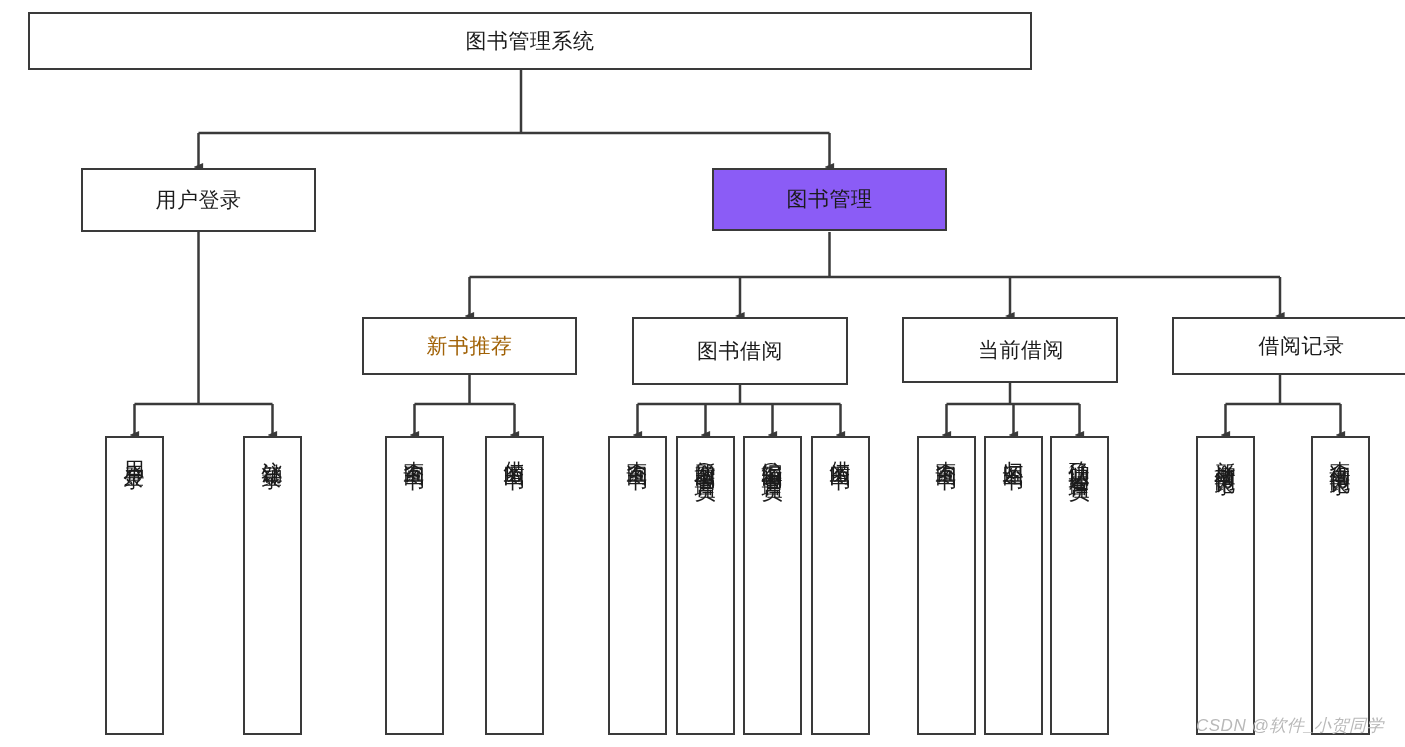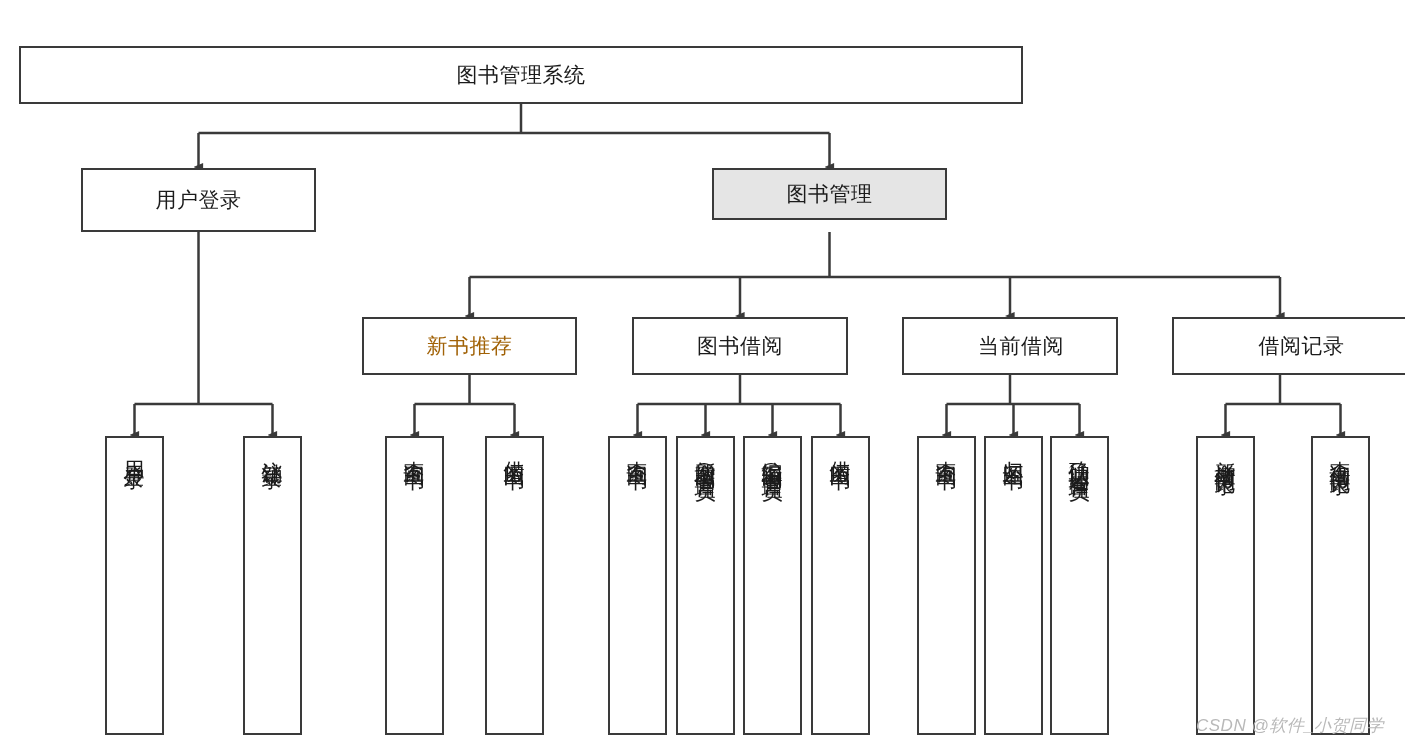--- a/index.html
+++ b/index.html
@@ -110,36 +110,36 @@
         <line x1="1013.5" y1="404" x2="1013.5" y2="435" stroke="#3a3a3a" stroke-width="2.5" marker-end="url(#arrowhead)"></line>
         <line x1="1079.5" y1="404" x2="1079.5" y2="435" stroke="#3a3a3a" stroke-width="2.5" marker-end="url(#arrowhead)"></line>
         <line x1="1280" y1="375" x2="1280" y2="404" stroke="#3a3a3a" stroke-width="2.5"></line>
         <line x1="1225.5" y1="404" x2="1340.5" y2="404" stroke="#3a3a3a" stroke-width="2.5"></line>
         <line x1="1225.5" y1="404" x2="1225.5" y2="435" stroke="#3a3a3a" stroke-width="2.5" marker-end="url(#arrowhead)"></line>
         <line x1="1340.5" y1="404" x2="1340.5" y2="435" stroke="#3a3a3a" stroke-width="2.5" marker-end="url(#arrowhead)"></line>
       </g>
   </svg>
 
   <div id="nodes-group">
-      <div class="node horizontal" style="left: 19px; top: 12px; width: 1004px; height: 58px; border-color: rgb(58, 58, 58); background: rgb(255, 255, 255); margin-top: 34px;">
+      <div class="node horizontal" style="left: 28px; top: 12px; width: 1004px; height: 58px; border-color: rgb(58, 58, 58); background: rgb(255, 255, 255);">
         <span class="node-label" style="color: rgb(27, 27, 27);">图书管理系统</span>
       </div>
       <div class="node horizontal" style="left: 81px; top: 168px; width: 235px; height: 64px; border-color: rgb(58, 58, 58); background: rgb(255, 255, 255);">
         <span class="node-label" style="color: rgb(27, 27, 27);">用户登录</span>
       </div>
-      <div class="node horizontal" style="left: 712px; top: 168px; width: 235px; height: 52px; border-color: rgb(58, 58, 58); background: #e5e5e5;">
+      <div class="node horizontal" style="left: 712px; top: 168px; width: 235px; height: 63px; border-color: rgb(58, 58, 58); background: #8b5cf6;">
         <span class="node-label" style="color: rgb(27, 27, 27);">图书管理</span>
       </div>
       <div class="node horizontal" style="left: 362px; top: 317px; width: 215px; height: 58px; border-color: rgb(58, 58, 58); background: rgb(255, 255, 255);">
         <span class="node-label" style="color: #a16207;">新书推荐</span>
       </div>
-      <div class="node horizontal" style="left: 632px; top: 317px; width: 216px; height: 58px; border-color: rgb(58, 58, 58); background: rgb(255, 255, 255);">
+      <div class="node horizontal" style="left: 632px; top: 317px; width: 216px; height: 68px; border-color: rgb(58, 58, 58); background: rgb(255, 255, 255);">
         <span class="node-label" style="color: rgb(27, 27, 27);">图书借阅</span>
       </div>
-      <div class="node horizontal" style="left: 902px; top: 317px; width: 216px; height: 58px; border-color: rgb(58, 58, 58); background: rgb(255, 255, 255); padding-left: 22px;">
+      <div class="node horizontal" style="left: 902px; top: 317px; width: 216px; height: 66px; border-color: rgb(58, 58, 58); background: rgb(255, 255, 255); padding-left: 22px;">
         <span class="node-label" style="color: rgb(27, 27, 27);">当前借阅</span>
       </div>
       <div class="node horizontal" style="left: 1172px; top: 317px; width: 259px; height: 58px; border-color: rgb(58, 58, 58); background: rgb(255, 255, 255);">
         <span class="node-label" style="color: rgb(27, 27, 27);">借阅记录</span>
       </div>
       <div class="node vertical" style="left: 105px; top: 436px; width: 59px; height: 299px; border-color: rgb(58, 58, 58); background: rgb(255, 255, 255);">
         <span class="node-label" style="color: rgb(27, 27, 27);">用户登录</span>
       </div>
       <div class="node vertical" style="left: 243px; top: 436px; width: 59px; height: 299px; border-color: rgb(58, 58, 58); background: rgb(255, 255, 255);">
         <span class="node-label" style="color: rgb(27, 27, 27);">注销登录</span>

